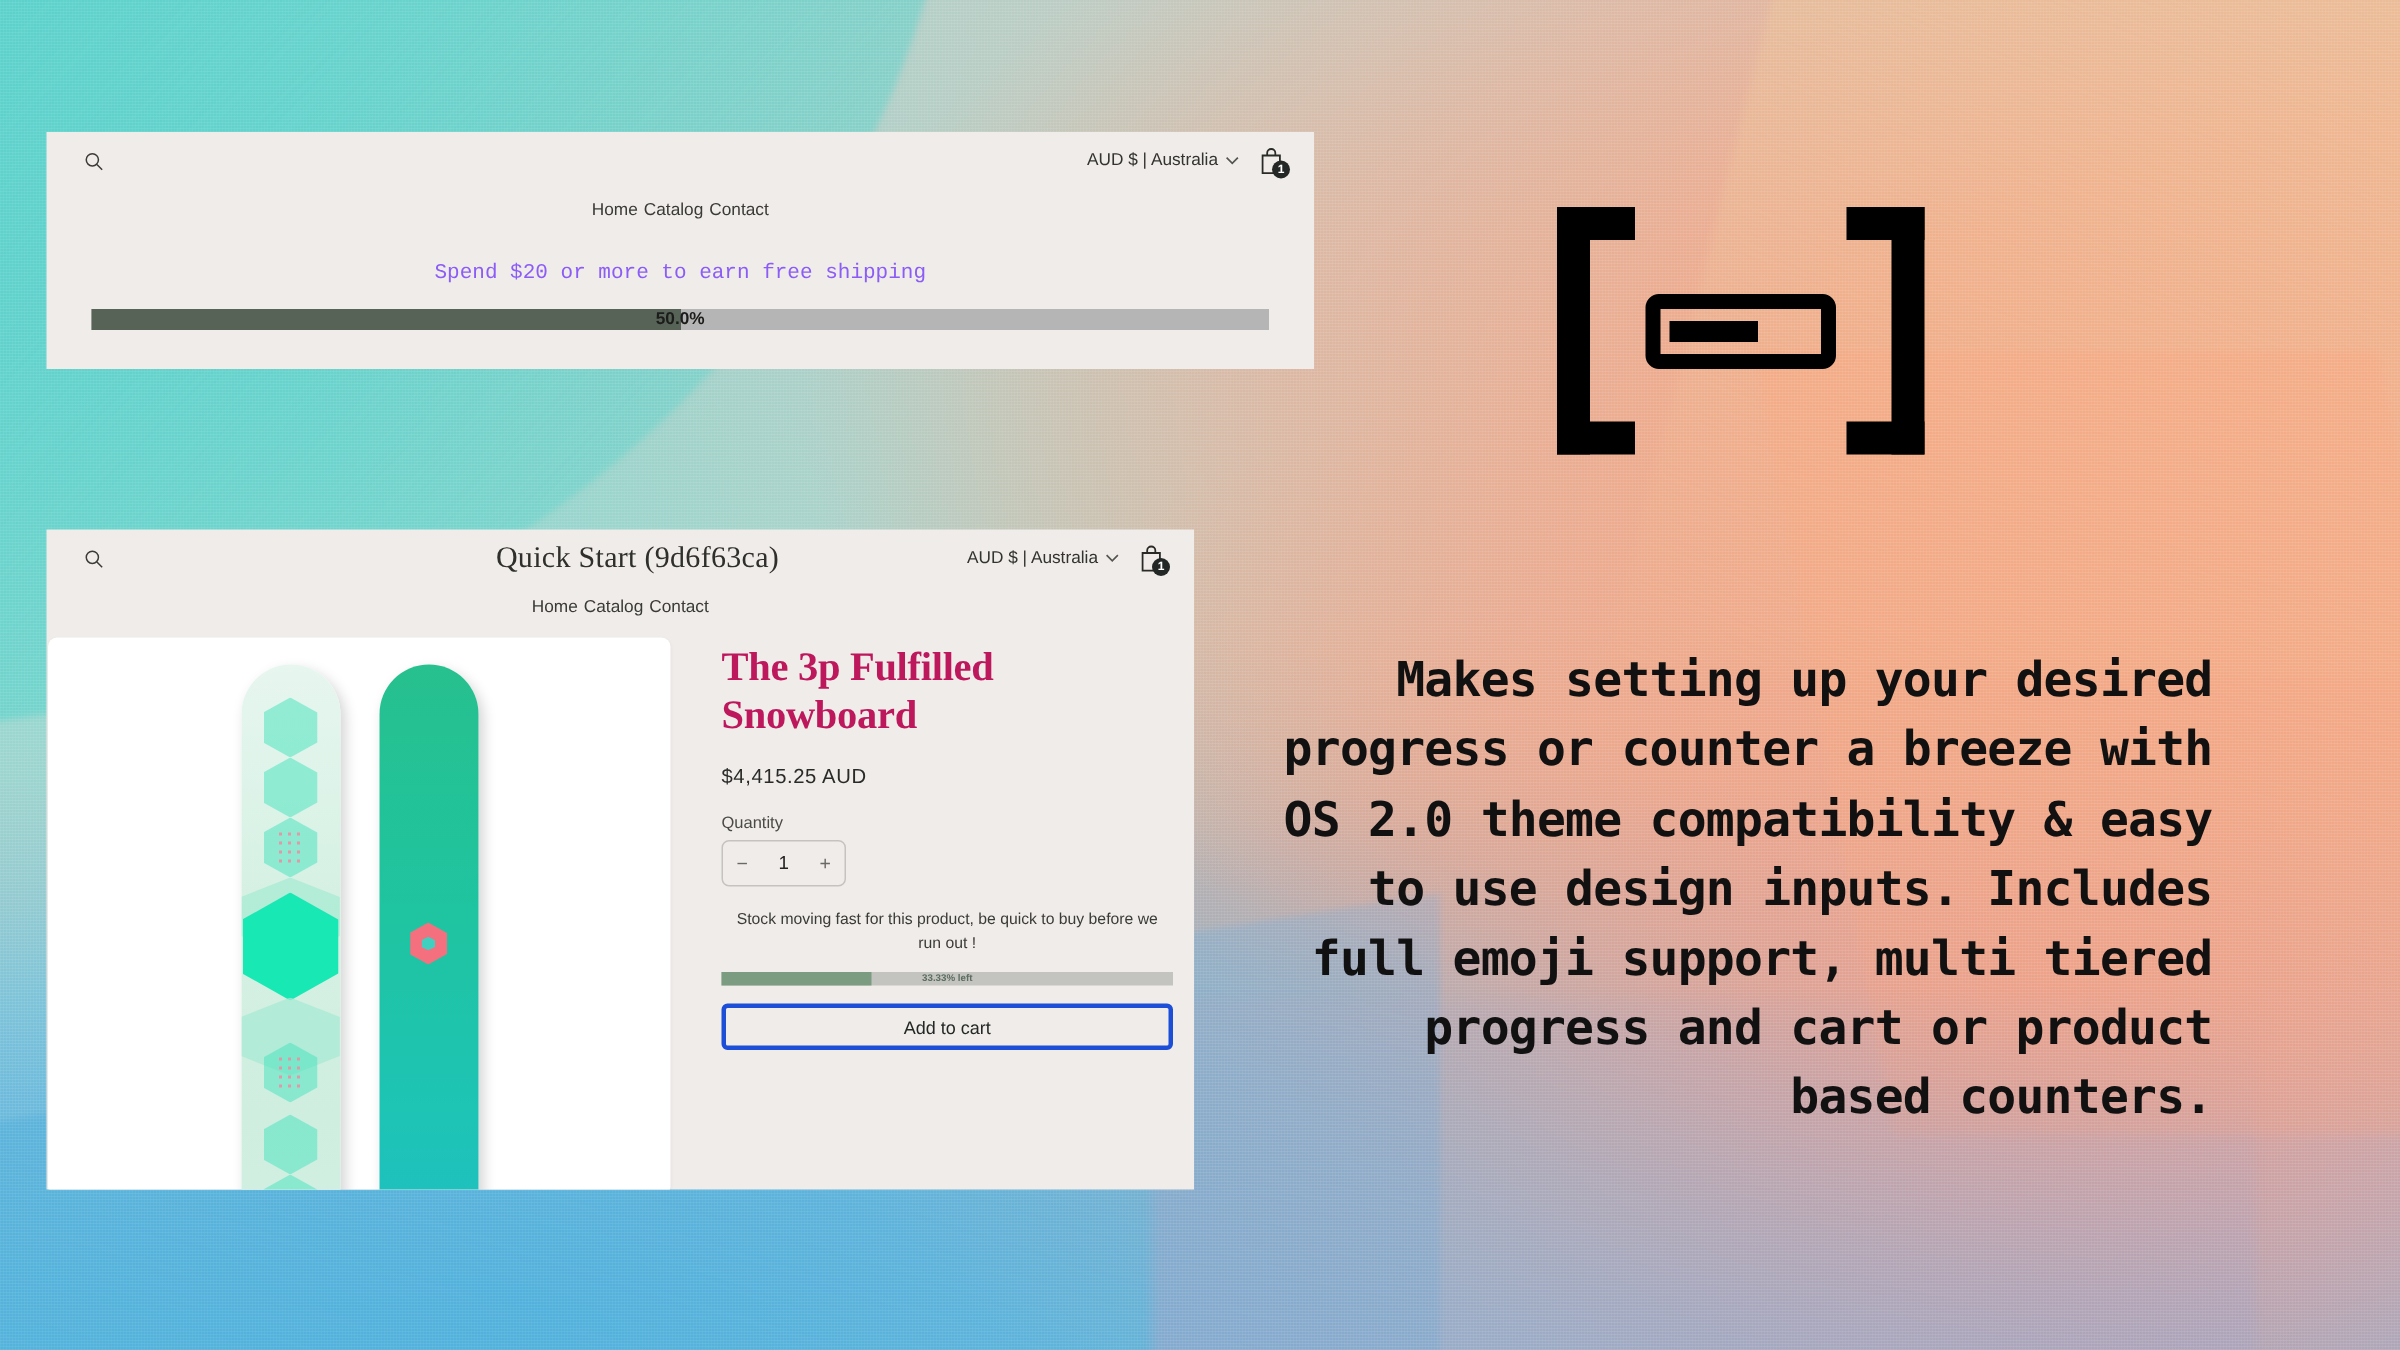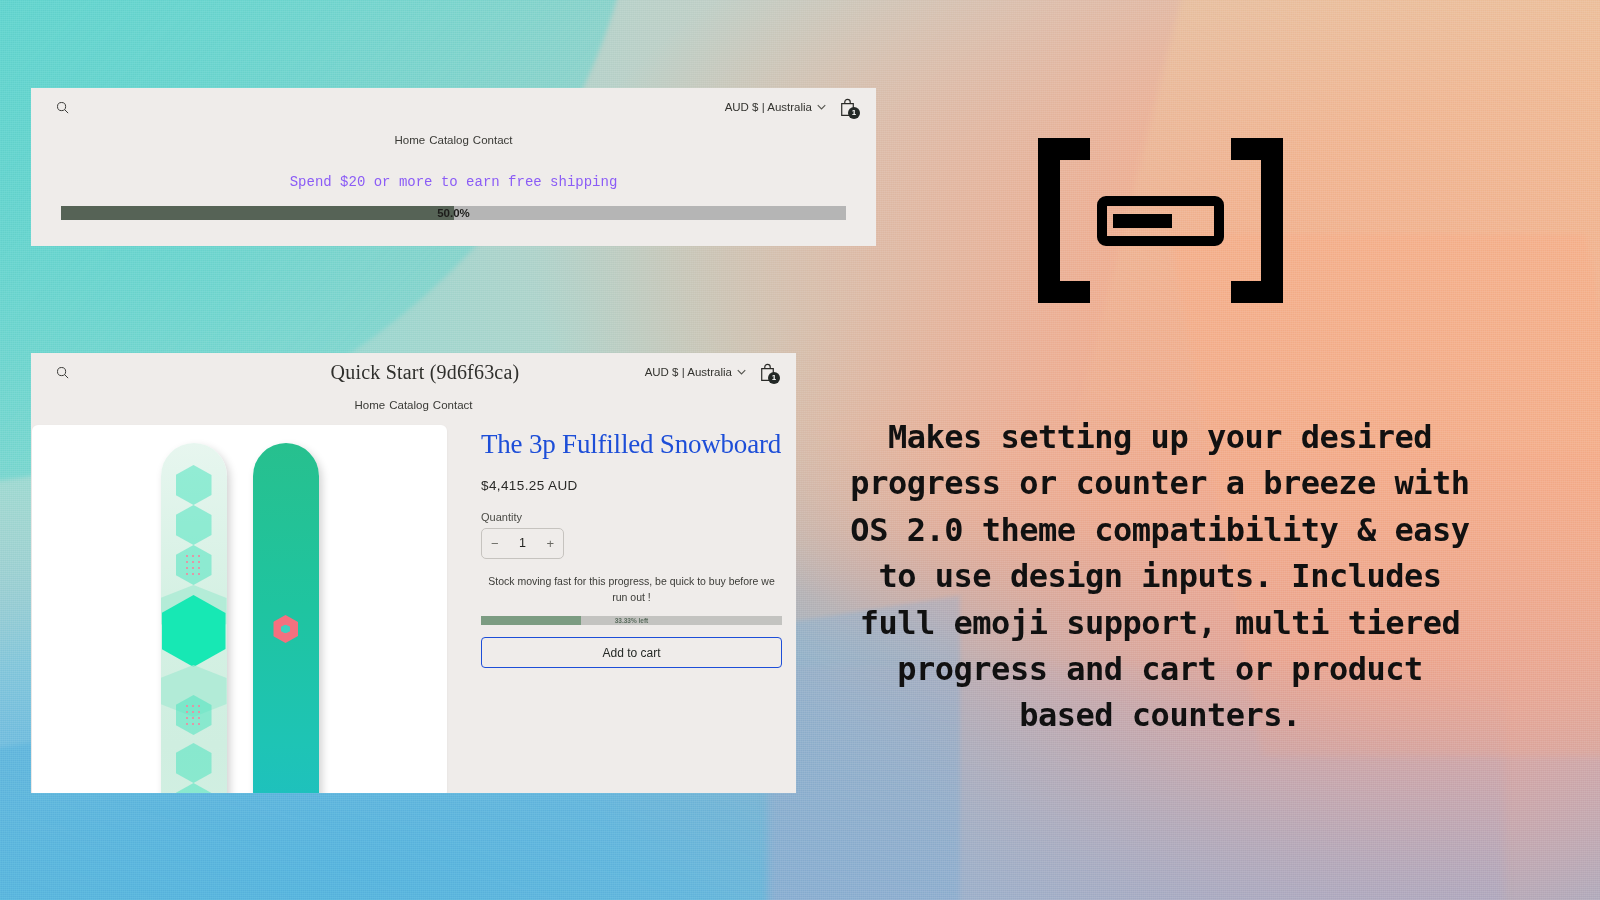--- a/index.html
+++ b/index.html
@@ -195,22 +195,22 @@
     clip-path:polygon(50% 0%, 100% 25%, 100% 75%, 50% 100%, 0% 75%, 0% 25%);
     background:#3fd0c0;
   }
 
   .product-info {
     flex:1;
     padding:4px 14px 0 34px;
   }
   .product-title {
     font-family:"Liberation Serif", serif;
-    font-size:27px; line-height:1.18; color:#1d4ed8;
-    font-weight:normal;
+    font-size:27px; line-height:1.18; color:#be185d;
+    font-weight:bold;
     letter-spacing:-.2px;
   }
   .product-price {
     margin-top:17px;
     font-size:13.5px; color:#2a2a28; letter-spacing:.4px;
   }
   .qty-label { margin-top:18px; font-size:11px; color:#4b4b46; }
   .qty-box {
     margin-top:5px;
     width:83px; height:31px;
@@ -248,21 +248,21 @@
 
   .btn {
     margin-top:12px;
     height:31px; width:100%;
     display:flex; align-items:center; justify-content:center;
     font-size:12px;
     border-radius:4px;
     cursor:pointer;
   }
   .btn-secondary {
-    border:1px solid #1d4ed8; color:#242825; background:transparent;
+    border:3px solid #1d4ed8; color:#242825; background:transparent;
   }
   .btn-primary {
     margin-top:9px;
     background:#232b26; color:#f3f1ef; font-weight:bold;
     border:1px solid #232b26;
   }
 
   
   .logo-mark {
     position:absolute; left:1038px; top:138px;
@@ -277,22 +277,22 @@
   .brk-r { right:0; border-right:22px solid #000; }
   .logo-bar {
     width:127px; height:50px;
     border:10px solid #000; border-radius:9px;
     display:flex; align-items:center;
     padding:0 6px;
   }
   .logo-bar-fill { width:62%; height:14px; background:#000; }
 
   .blurb {
-    position:absolute; left:845px; top:414px; width:630px;
-    text-align:center;
+    position:absolute; left:845px; top:430px; width:630px;
+    text-align:right;
     font-family:"DejaVu Sans Mono", monospace;
     font-weight:bold;
     font-size:32px;
     line-height:1.45;
     color:#111;
     letter-spacing:-.5px;
   }
 </style>
 </head>
 <body>
@@ -415,21 +415,21 @@
       <h1 class="product-title">The 3p Fulfilled Snowboard</h1>
       <div class="product-price">$4,415.25 AUD</div>
 
       <div class="qty-label">Quantity</div>
       <div class="qty-box">
         <span class="qty-btn">−</span>
         <span class="qty-val">1</span>
         <span class="qty-btn">+</span>
       </div>
 
-      <div class="stock-note">Stock moving fast for this progress, be quick to buy before we run out !</div>
+      <div class="stock-note">Stock moving fast for this product, be quick to buy before we run out !</div>
 
       <div class="stock-bar-wrap">
         <div class="stock-bar-fill" style="width: 33.33%;"></div>
         <div class="stock-bar-label">33.33% left</div>
       </div>
 
       <div class="btn btn-secondary">Add to cart</div>
     </div>
   </div>
 </div>

